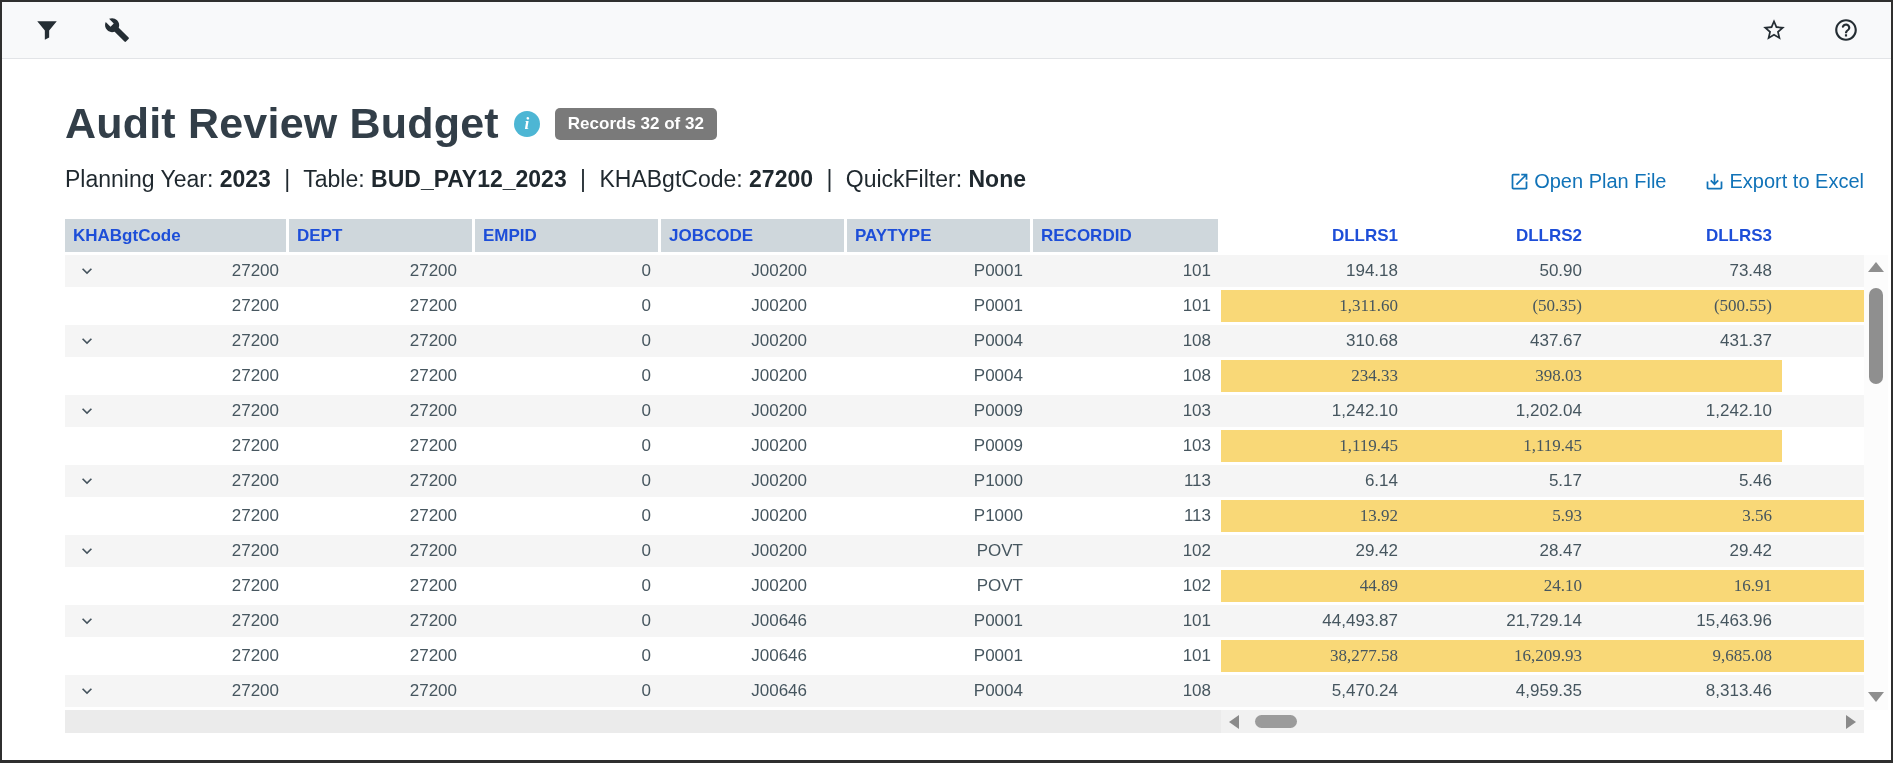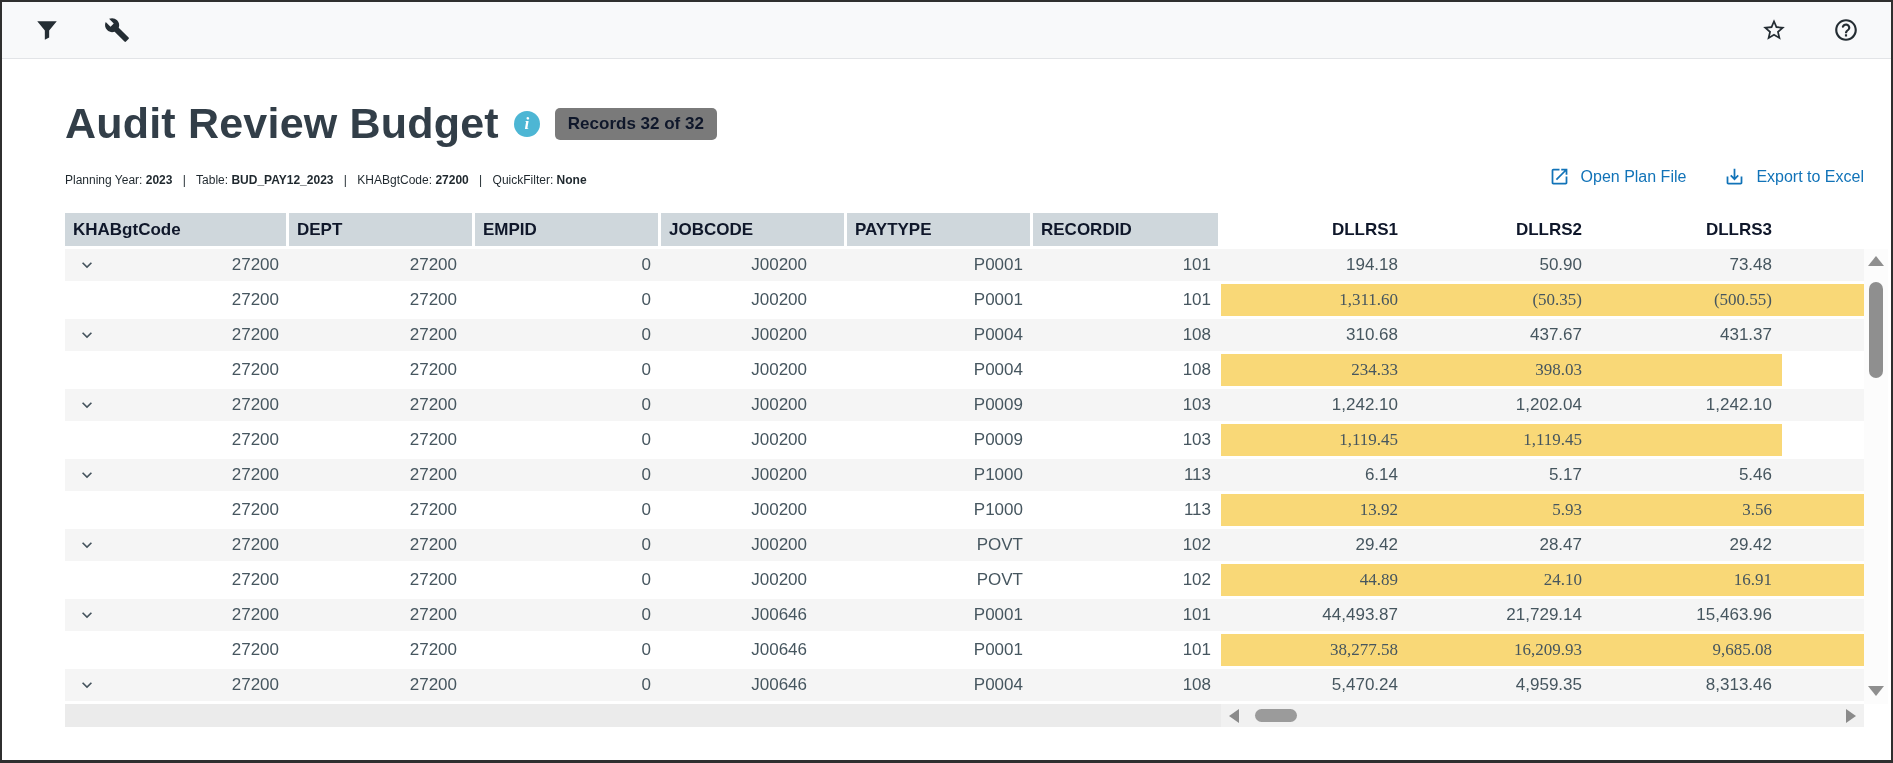--- a/index.html
+++ b/index.html
@@ -22,38 +22,38 @@
   
   .content { padding-left:63px; }
   .title-row { margin-top:40px; display:flex; align-items:center; gap:15px; }
   .page-title { font-size:43px; color:#323e48; letter-spacing:0.2px; }
   .info-icon {
     width:26px; height:26px; border-radius:50%; background:#4db6d4;
     color:#fff; font-family:"Liberation Serif", serif; font-style:italic; font-weight:bold;
     font-size:17px; line-height:25px; text-align:center; cursor:pointer;
   }
   .records-badge {
-    background:#7a7a7a; color:#0f172a; font-size:17px; font-weight:bold;
+    background:#7a7a7a; color:#ffffff; font-size:17px; font-weight:bold;
     padding:6px 13px; border-radius:5px; white-space:nowrap;
   }
   .meta-row { margin-top:18px; width:1799px; display:flex; justify-content:space-between; align-items:flex-end; }
-  .meta { font-size:12px; color:#1f282e; }
+  .meta { font-size:23px; color:#1f282e; }
   .meta .val { font-weight:bold; }
   .meta .sep { margin:0 7px; }
   .links { display:flex; gap:38px; }
-  .link { display:flex; align-items:center; gap:11px; color:#1173b8; font-size:16px; cursor:pointer; }
+  .link { display:flex; align-items:center; gap:4px; color:#1173b8; font-size:20px; cursor:pointer; }
   .link svg { width:21px; height:21px; fill:#1173b8; }
   
   .table-area { margin-top:26px; display:flex; }
   .table-main { width:1799px; --cols:224px 186px 186px 186px 186px 188px 187px 184px 190px 82px; }
   .thead, .tr { display:grid; grid-template-columns:var(--cols); }
   .thead { height:36px; }
   .th {
     background:#cfd7dc; border-right:3px solid #fff; border-bottom:3px solid #fff;
-    font-size:17px; font-weight:bold; color:#0f172a;
+    font-size:17px; font-weight:bold; color:#1d4ed8;
     display:flex; align-items:center; padding:0 8px; cursor:pointer;
   }
   .th.num { background:transparent; border-right:none; justify-content:flex-end; padding-right:10px;text-align:right; }
   .th.filler { background:transparent; border-right:none; cursor:default; }
   .tr { height:35px; }
   .td {
     display:flex; align-items:center; justify-content:flex-end;
     padding-right:10px; font-size:17px; color:#46565f;
     border-bottom:3px solid #fff; background:#fff;
   }

